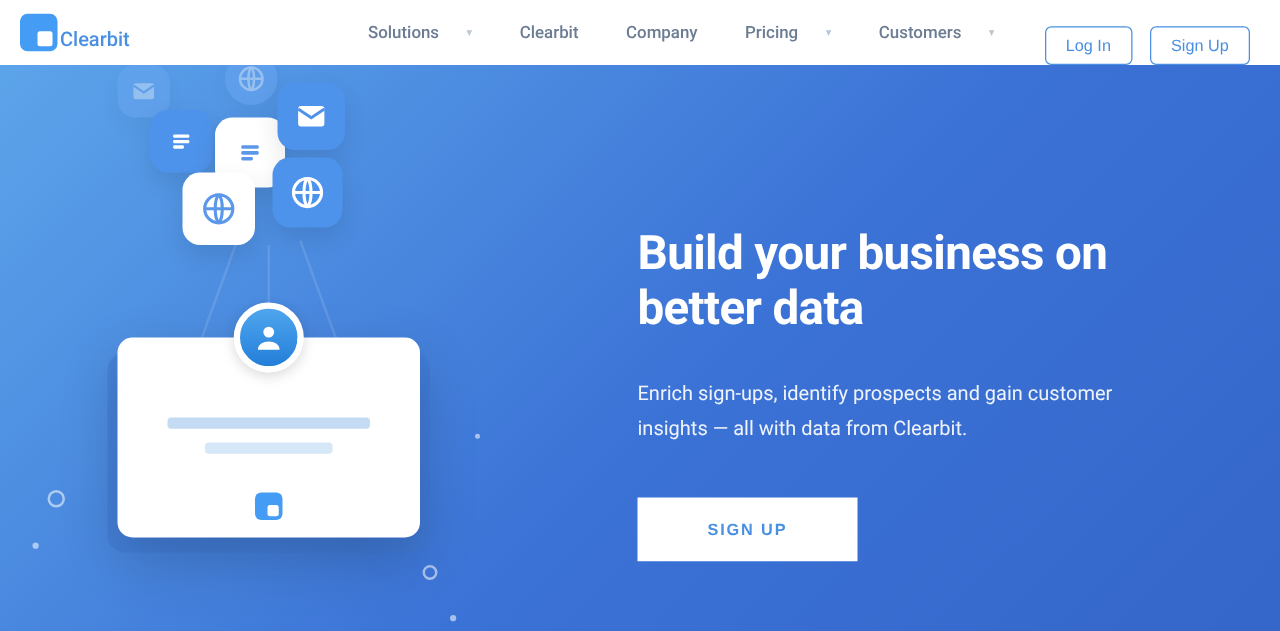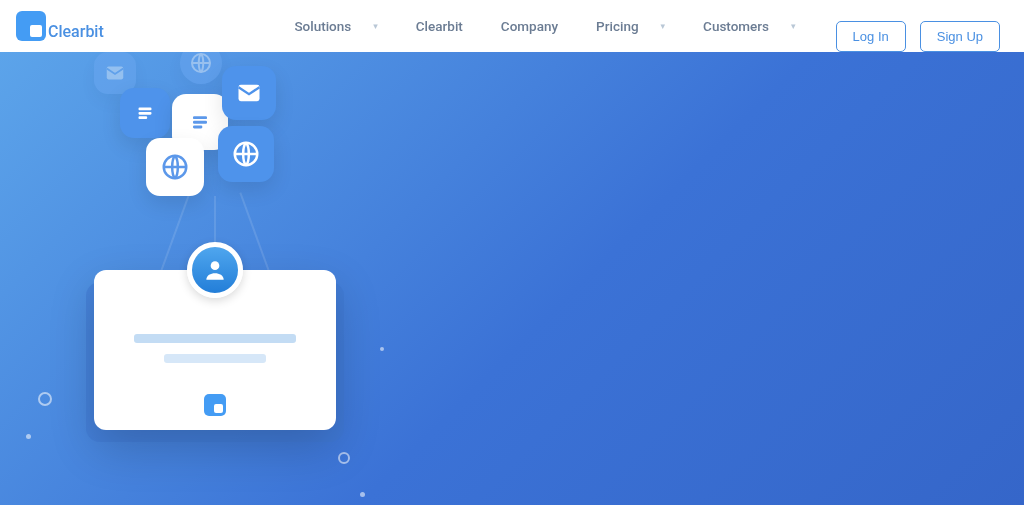--- a/index.html
+++ b/index.html
@@ -254,20 +254,25 @@
 
 <section class="hero">
 
   <span class="dot" style="width:6px;height:6px;left:310px;top:240px;"></span>
   <span class="dot" style="width:5px;height:5px;left:26px;top:382px;"></span>
   <span class="dot" style="width:4px;height:4px;left:380px;top:295px;"></span>
   <span class="dot outline" style="width:14px;height:14px;left:38px;top:340px;"></span>
   <span class="dot outline" style="width:12px;height:12px;left:338px;top:400px;"></span>
   <span class="dot" style="width:5px;height:5px;left:360px;top:440px;"></span>
 
+  <div class="copy">
+    <h1 class="headline">Build your business on better data</h1>
+    <p class="sub">Enrich sign-ups, identify prospects and gain customer insights — all with data from Clearbit.</p>
+    <button class="cta">SIGN UP</button>
+  </div>
 
   <div class="illus">
 
     <span class="wire" style="left:144px;top:150px;height:80px;"></span>
     <span class="wire" style="left:104px;top:144px;height:86px;transform:rotate(20deg);"></span>
     <span class="wire" style="left:184px;top:144px;height:86px;transform:rotate(-20deg);"></span>
 
     <div class="tile lite fade" style="width:42px;height:42px;left:24px;top:6px;">
       <svg width="22" height="22" viewBox="0 0 24 24" fill="none">
           <rect x="3" y="5" width="18" height="14" rx="2" fill="#fff" opacity=".9"></rect>

